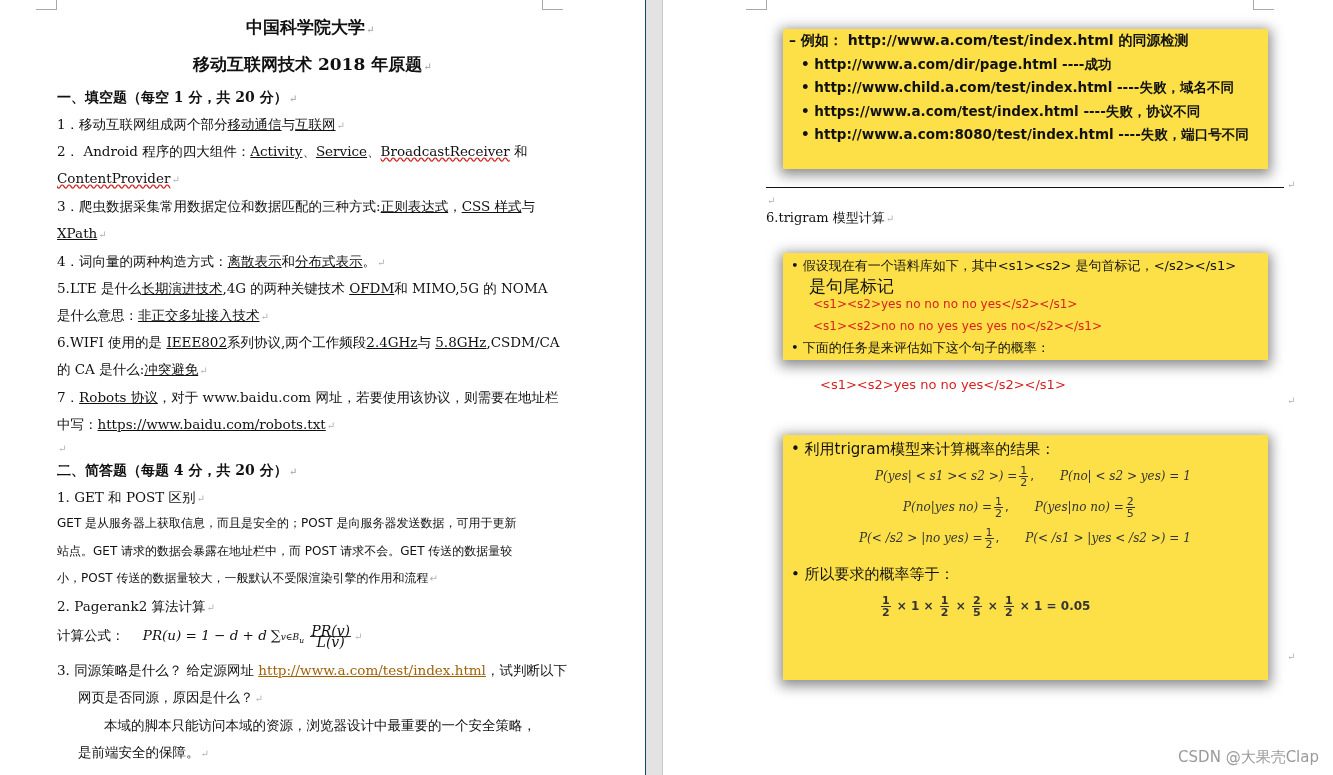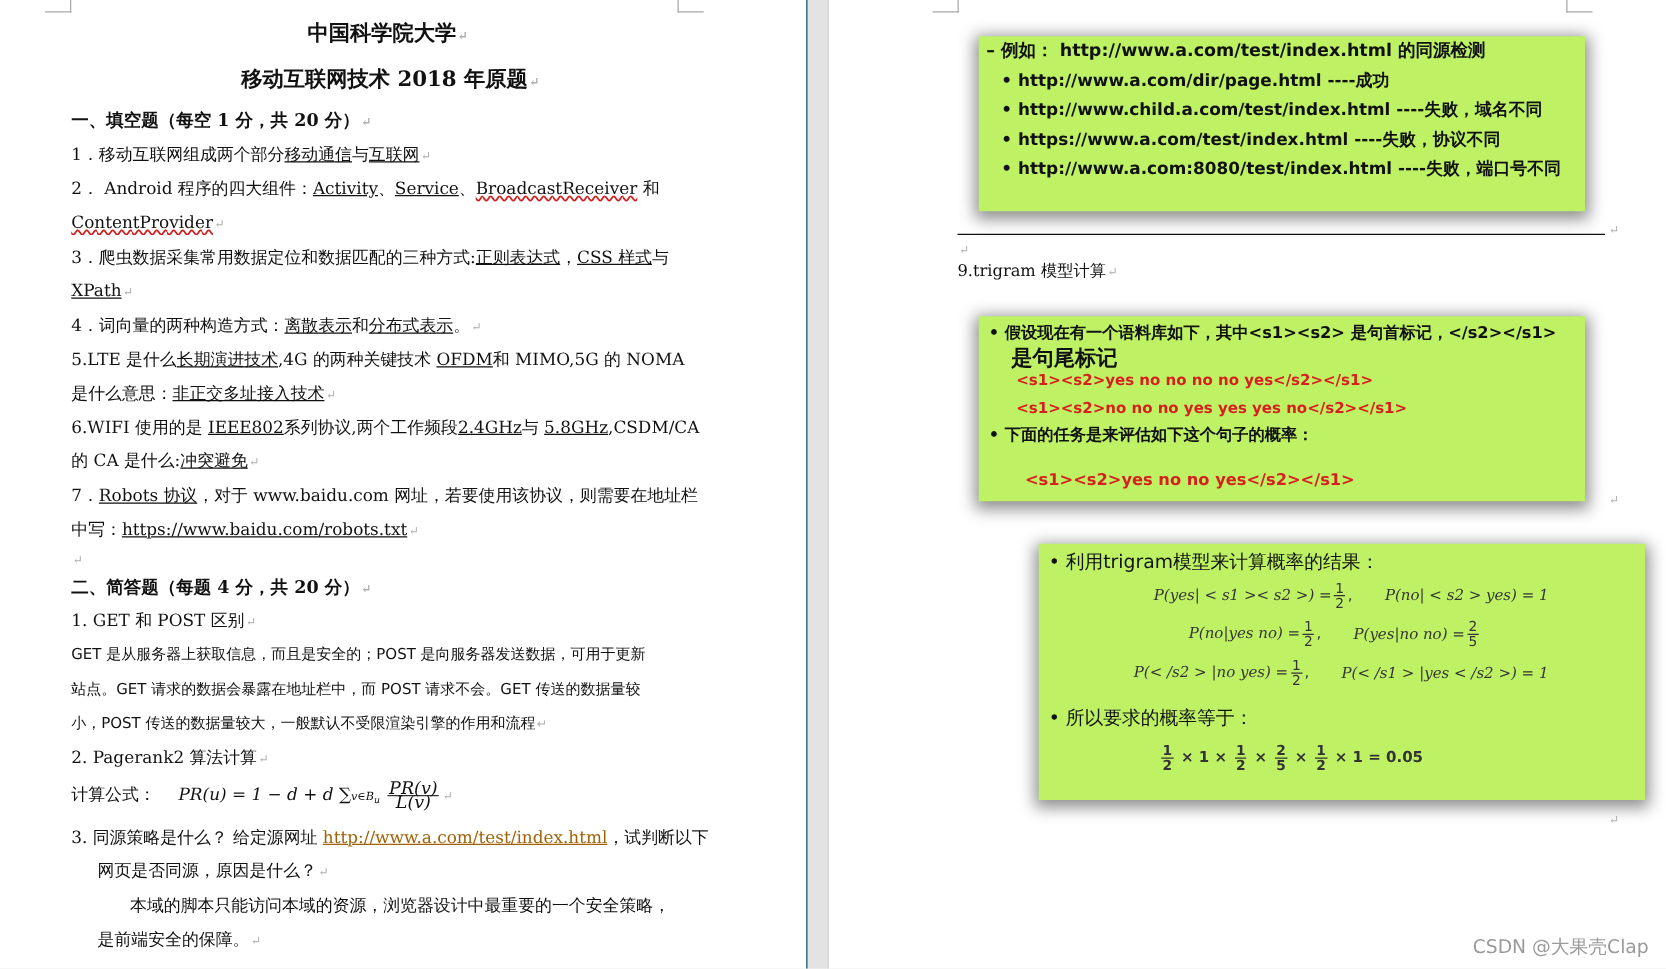--- a/index.html
+++ b/index.html
@@ -12,21 +12,21 @@
   .corner.tr { border-left-width:1px; border-bottom-width:1px; }
   .txt { position:absolute; white-space:nowrap; font-size:13.5px; line-height:18px; }
   .u { text-decoration:underline; }
   .sq { text-decoration:underline wavy #d02020; }
   .pm { color:#b0b0b0; font-size:10px; margin-left:1px; }
   .title { font-weight:bold; font-size:17px; }
   .heading { font-weight:bold; font-size:14px; }
   .link { color:#a16207; text-decoration:underline; }
   .small { font-size:12px; font-family:"DejaVu Sans","Liberation Sans",sans-serif; }
   .math { font-style:italic; font-family:"DejaVu Serif",serif; }
-  .slide { position:absolute; background:#bef264; box-shadow:0 3px 12px 3px rgba(0,0,0,0.45); }
+  .slide { position:absolute; background:#fde047; box-shadow:0 3px 12px 3px rgba(0,0,0,0.45); }
   .slide .line { position:absolute; white-space:nowrap; font-family:"DejaVu Sans","Liberation Sans",sans-serif; }
   .red { color:#d81f1f; }
   .frac { display:inline-flex; flex-direction:column; align-items:center; vertical-align:middle; font-size:11px; line-height:11px; margin:0 2px; }
   .frac span:first-child { border-bottom:1px solid #333; padding:0 1px; }
   .eq { font-family:"DejaVu Serif",serif; font-size:12px; color:#333; }
   .hr { position:absolute; left:766px; width:518px; top:187px; height:1px; background:#111; }
   .watermark { position:absolute; right:14px; bottom:8px; font-family:"DejaVu Sans","Liberation Sans",sans-serif; font-size:15px; color:#9a9a9a; }
 </style>
 </head>
 <body>
@@ -120,36 +120,36 @@
   <div class="line" style="left:18px;top:27px;font-size:13.5px;font-weight:bold;">• http://www.a.com/dir/page.html ----成功</div>
   <div class="line" style="left:18px;top:50px;font-size:13.5px;font-weight:bold;">• http://www.child.a.com/test/index.html ----失败，域名不同</div>
   <div class="line" style="left:18px;top:74px;font-size:13.5px;font-weight:bold;">• https://www.a.com/test/index.html ----失败，协议不同</div>
   <div class="line" style="left:18px;top:97px;font-size:13.5px;font-weight:bold;">• http://www.a.com:8080/test/index.html ----失败，端口号不同</div>
 </div>
 
 <div class="txt pm" style="left:1286px;top:176px;">↵</div>
 <div class="hr"></div>
 <div class="txt pm" style="left:766px;top:192px;">↵</div>
 
-<div class="txt" style="left:766px;top:209px;font-size:13px;"><span>9.trigram 模型计算</span><span class="pm">↵</span></div>
+<div class="txt" style="left:766px;top:209px;font-size:13px;"><span>6.trigram 模型计算</span><span class="pm">↵</span></div>
 
-<div class="slide" style="left:783px;top:253px;width:485px;height:148px;font-weight:bold;">
+<div class="slide" style="left:783px;top:253px;width:485px;height:107px;">
   <div class="line" style="left:8px;top:4px;font-size:13px;">
     <span style="font-family:'DejaVu Serif',serif;">•  假设现在有一个语料库如下，其中</span><span>&lt;s1&gt;&lt;s2&gt;</span><span style="font-family:'DejaVu Serif',serif;"> 是句首标记，</span><span>&lt;/s2&gt;&lt;/s1&gt;</span>
   </div>
   <div class="line" style="left:26px;top:22px;font-size:17px;font-family:'DejaVu Serif',serif;">是句尾标记</div>
   <div class="line red" style="left:30px;top:44px;font-size:12px;">&lt;s1&gt;&lt;s2&gt;yes no no no no yes&lt;/s2&gt;&lt;/s1&gt;</div>
   <div class="line red" style="left:30px;top:66px;font-size:12px;">&lt;s1&gt;&lt;s2&gt;no no no yes yes yes no&lt;/s2&gt;&lt;/s1&gt;</div>
   <div class="line" style="left:8px;top:86px;font-size:13px;font-family:'DejaVu Serif',serif;">•  下面的任务是来评估如下这个句子的概率：</div>
   <div class="line red" style="left:37px;top:124px;font-size:13px;">&lt;s1&gt;&lt;s2&gt;yes no no yes&lt;/s2&gt;&lt;/s1&gt;</div>
 </div>
 
 <div class="txt pm" style="left:1286px;top:392px;">↵</div>
 
-<div class="slide" style="left:783px;top:435px;width:485px;height:205px;margin-left:48px;">
+<div class="slide" style="left:783px;top:435px;width:485px;height:245px;">
   <div class="line" style="left:8px;top:5px;font-size:15px;">•  利用trigram模型来计算概率的结果：</div>
 
   <div class="line eq" style="left:92px;top:30px;">
     <span class="math">P(yes| &lt; s1 &gt;&lt; s2 &gt;) =</span><span class="frac">
         <span>1</span>
         <span>2</span>
       </span>,
     <span class="math" style="margin-left:22px;">P(no| &lt; s2 &gt; yes) = 1</span>
   </div>
   <div class="line eq" style="left:120px;top:61px;">

